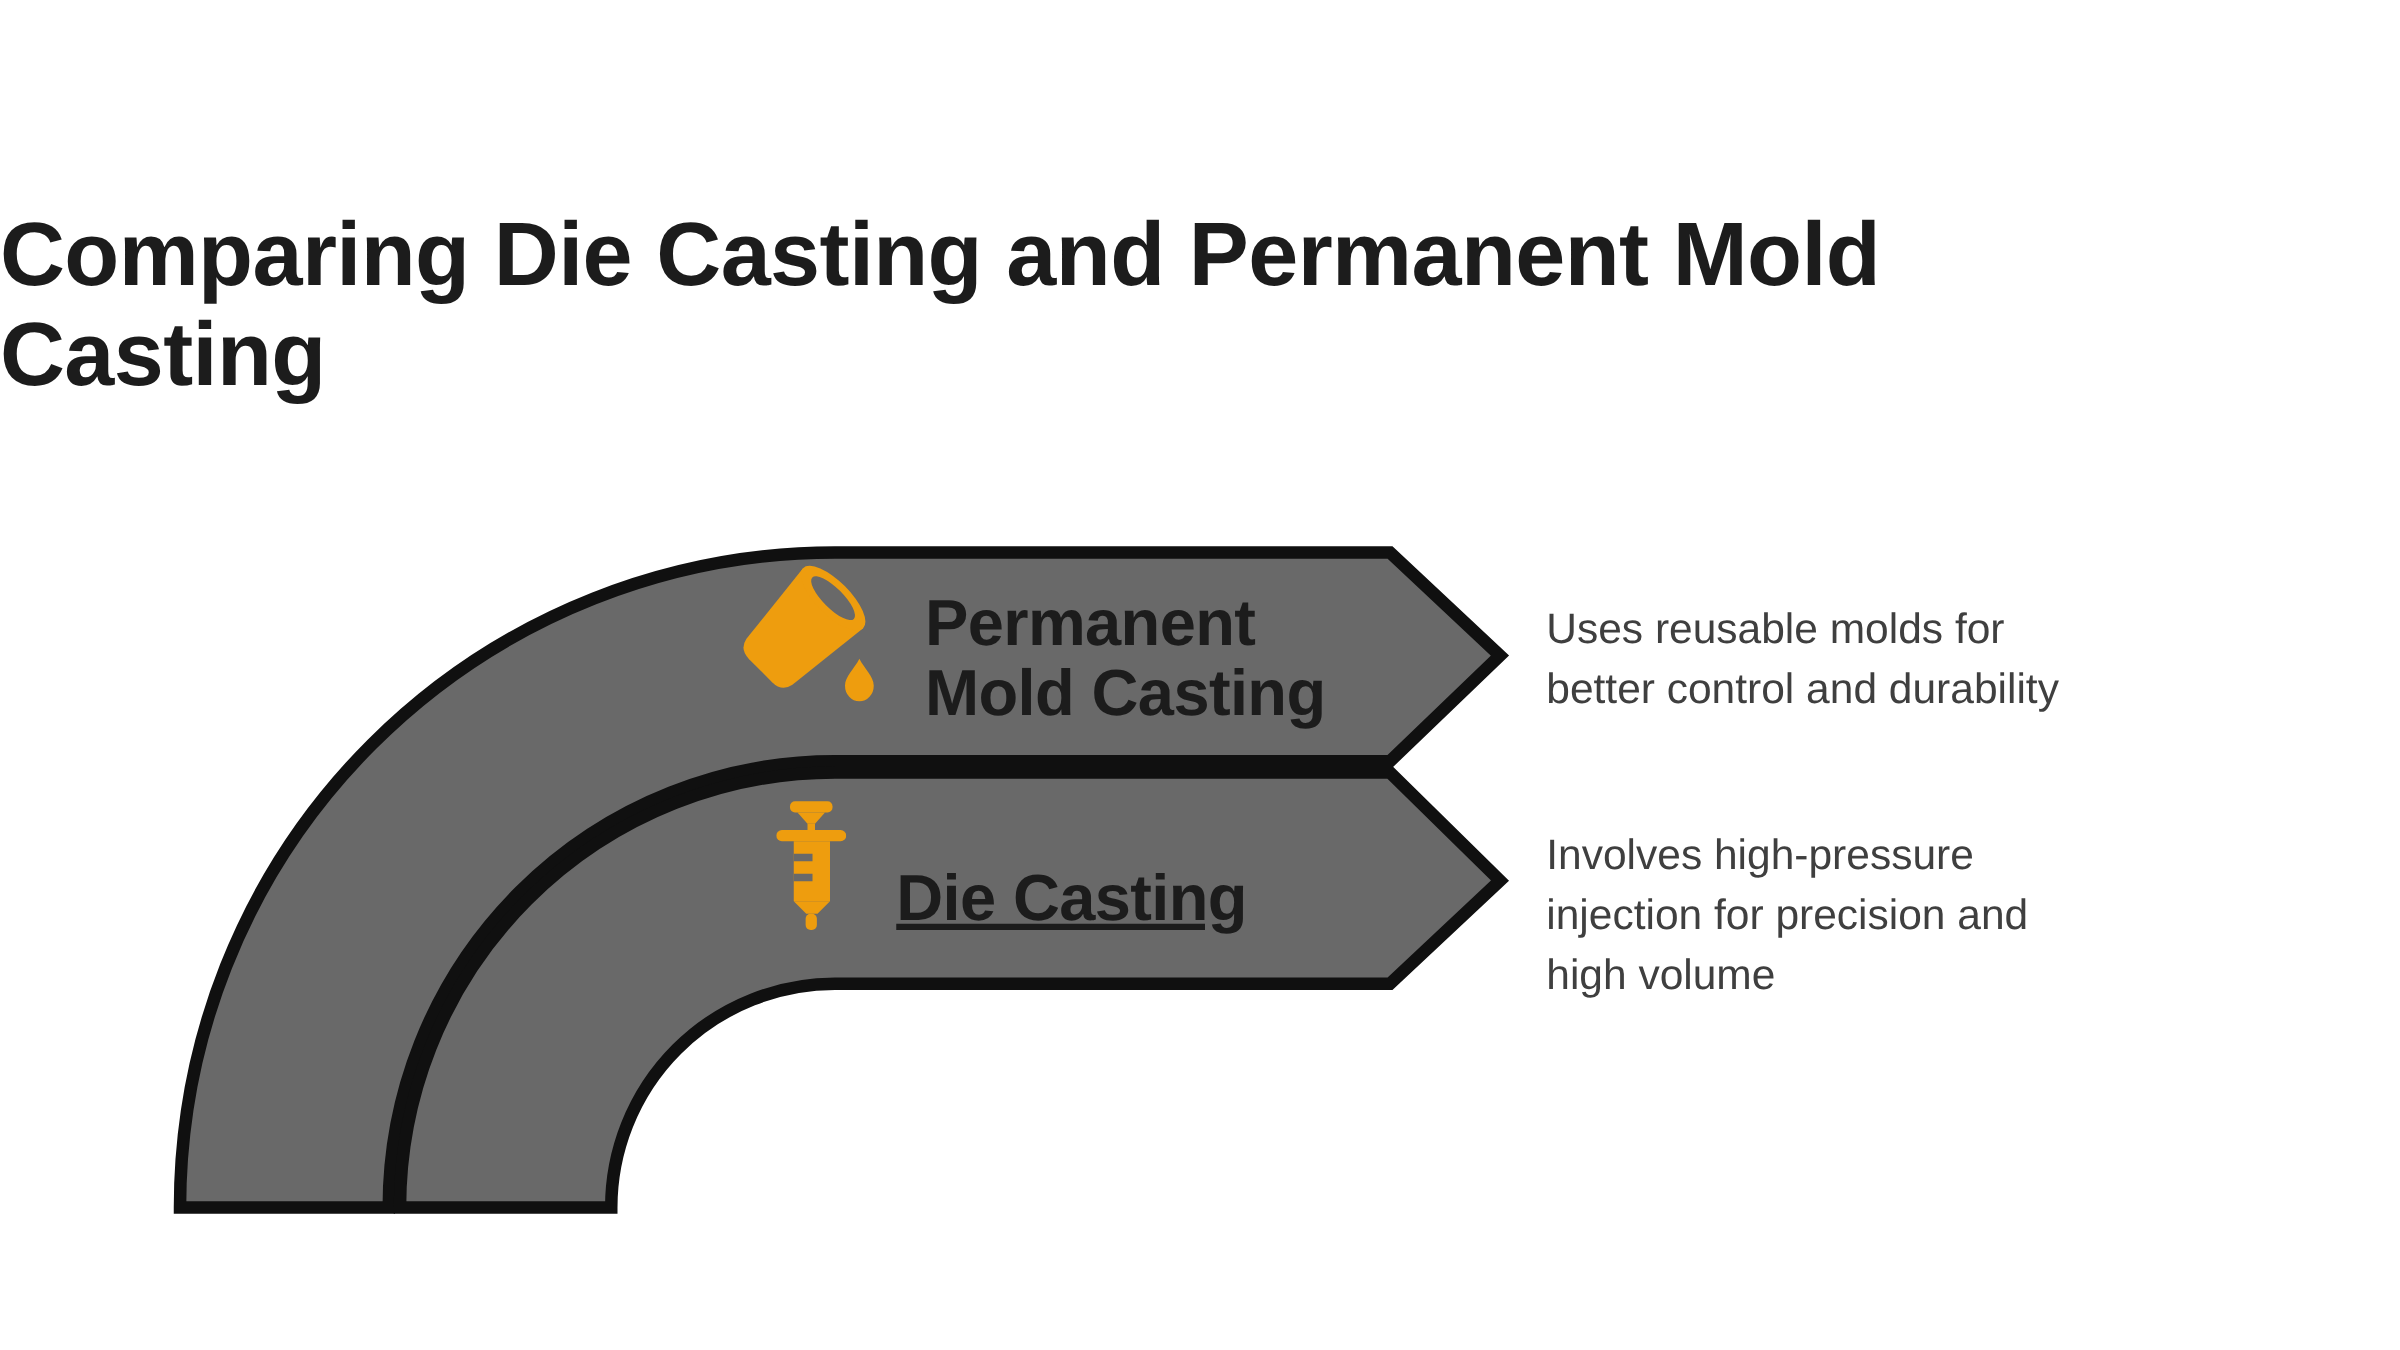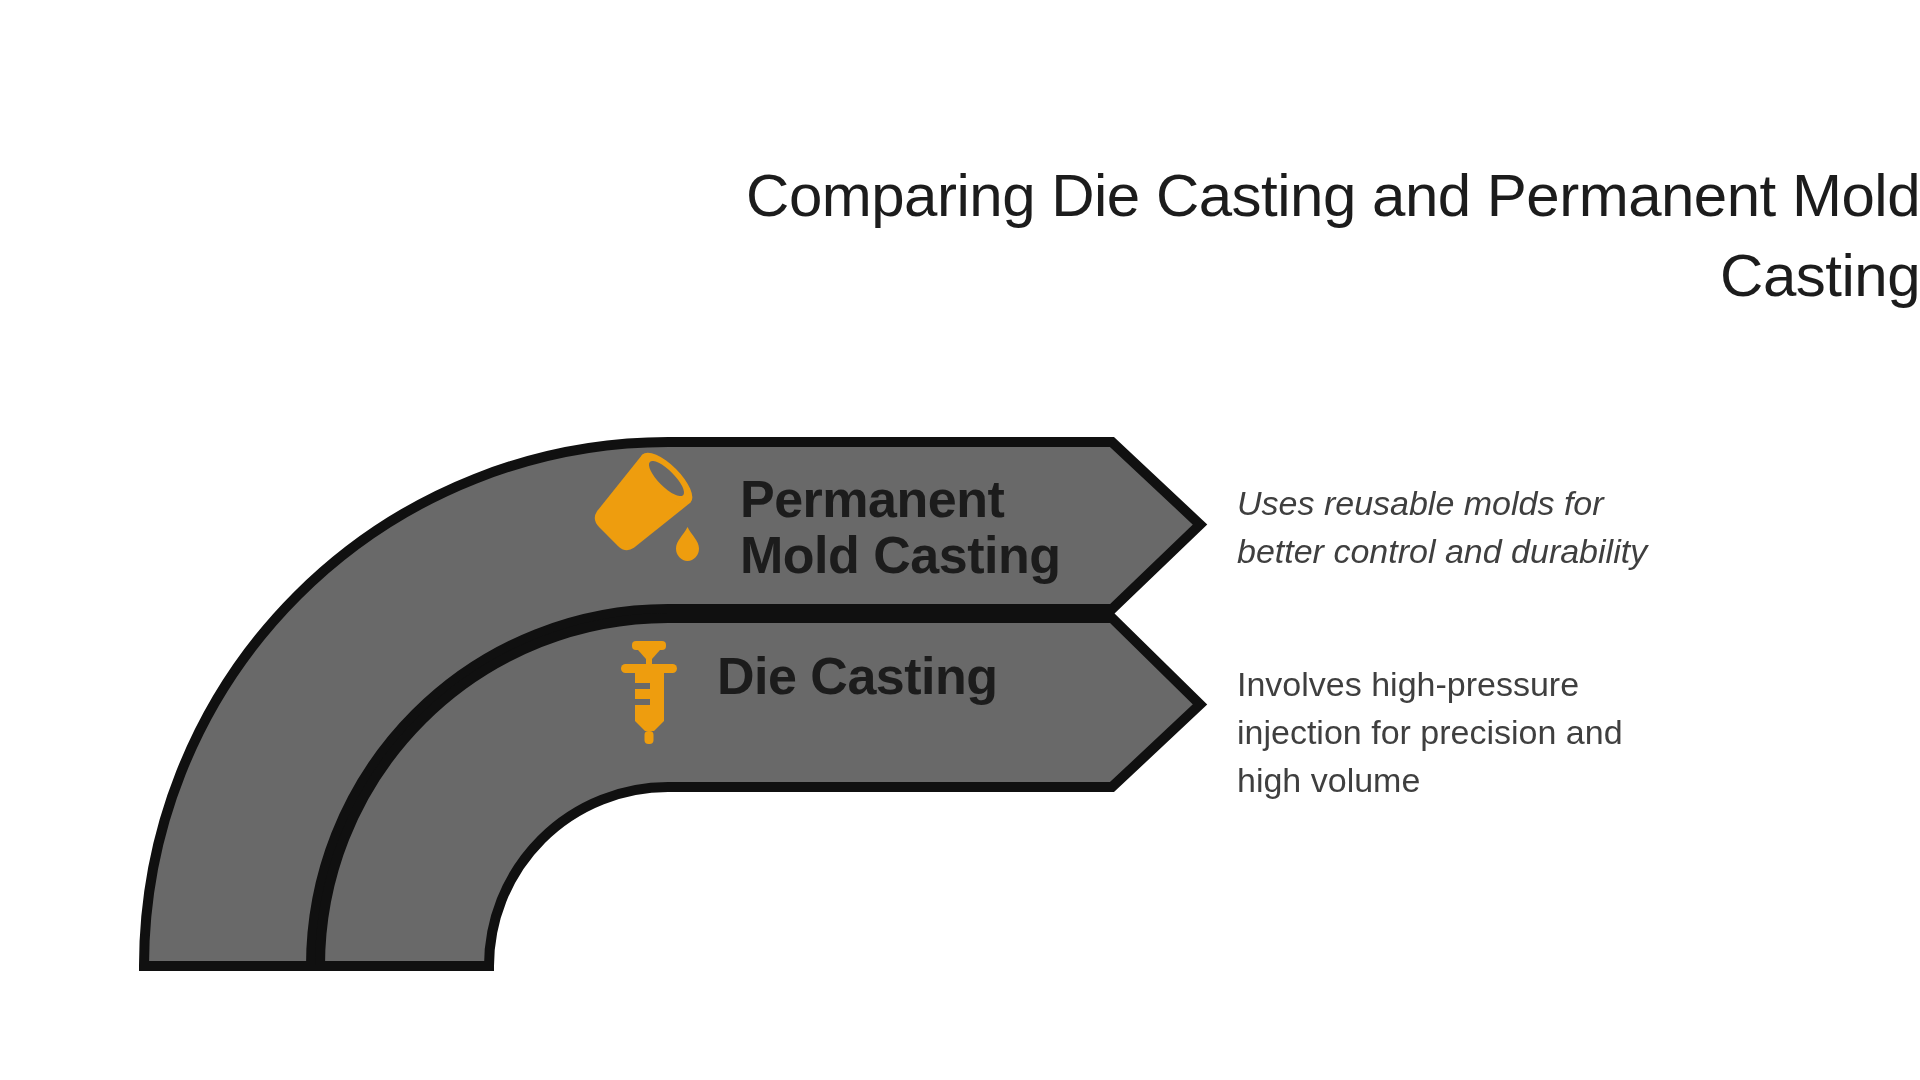--- a/index.html
+++ b/index.html
@@ -9,23 +9,23 @@
     height: 1080px;
     overflow: hidden;
     background: var(--background, #ffffff);
     font-family: "Liberation Sans", sans-serif;
   }
   .title {
     position: absolute;
     top: 116px;
     left: 0;
     width: 100%;
-    text-align: right;
-    font-size: 60px;
-    font-weight: 400;
+    text-align: left;
+    font-size: 72px;
+    font-weight: 700;
     line-height: 80px;
     letter-spacing: -0.5px;
     color: var(--title-text, #1c1c1c);
     white-space: pre-line;
   }
   .bands-svg { position: absolute; left: 0; top: 0; width: 1920px; height: 1080px; }
   .band-path {
     fill: var(--band-fill, #696969);
     stroke: var(--band-stroke, #101010);
     stroke-width: 10;
@@ -39,30 +39,30 @@
   .band-label {
     position: absolute;
     font-size: 52px;
     font-weight: 700;
     line-height: 56px;
     letter-spacing: -0.5px;
     color: var(--title-text, #1c1c1c);
     white-space: pre-line;
   }
   .band-label-1 { left: 740px; top: 471px; }
-  .band-label-2 { left: 717px; top: 648px; }
+  .band-label-2 { left: 717px; top: 691px; text-decoration: underline; }
   .band-desc {
     position: absolute;
     font-size: 34px;
     font-weight: 400;
     line-height: 48px;
     color: var(--description-text, #3f3f3f);
     white-space: pre-line;
   }
-  .band-desc-1 { left: 1237px; top: 479px; font-style: italic; }
+  .band-desc-1 { left: 1237px; top: 479px; }
   .band-desc-2 { left: 1237px; top: 639px; margin-top: 21px; }
 </style>
 </head>
 <body>
 
 <div class="canvas">
 
   <h1 class="title">Comparing Die Casting and Permanent Mold
 Casting</h1>
 

